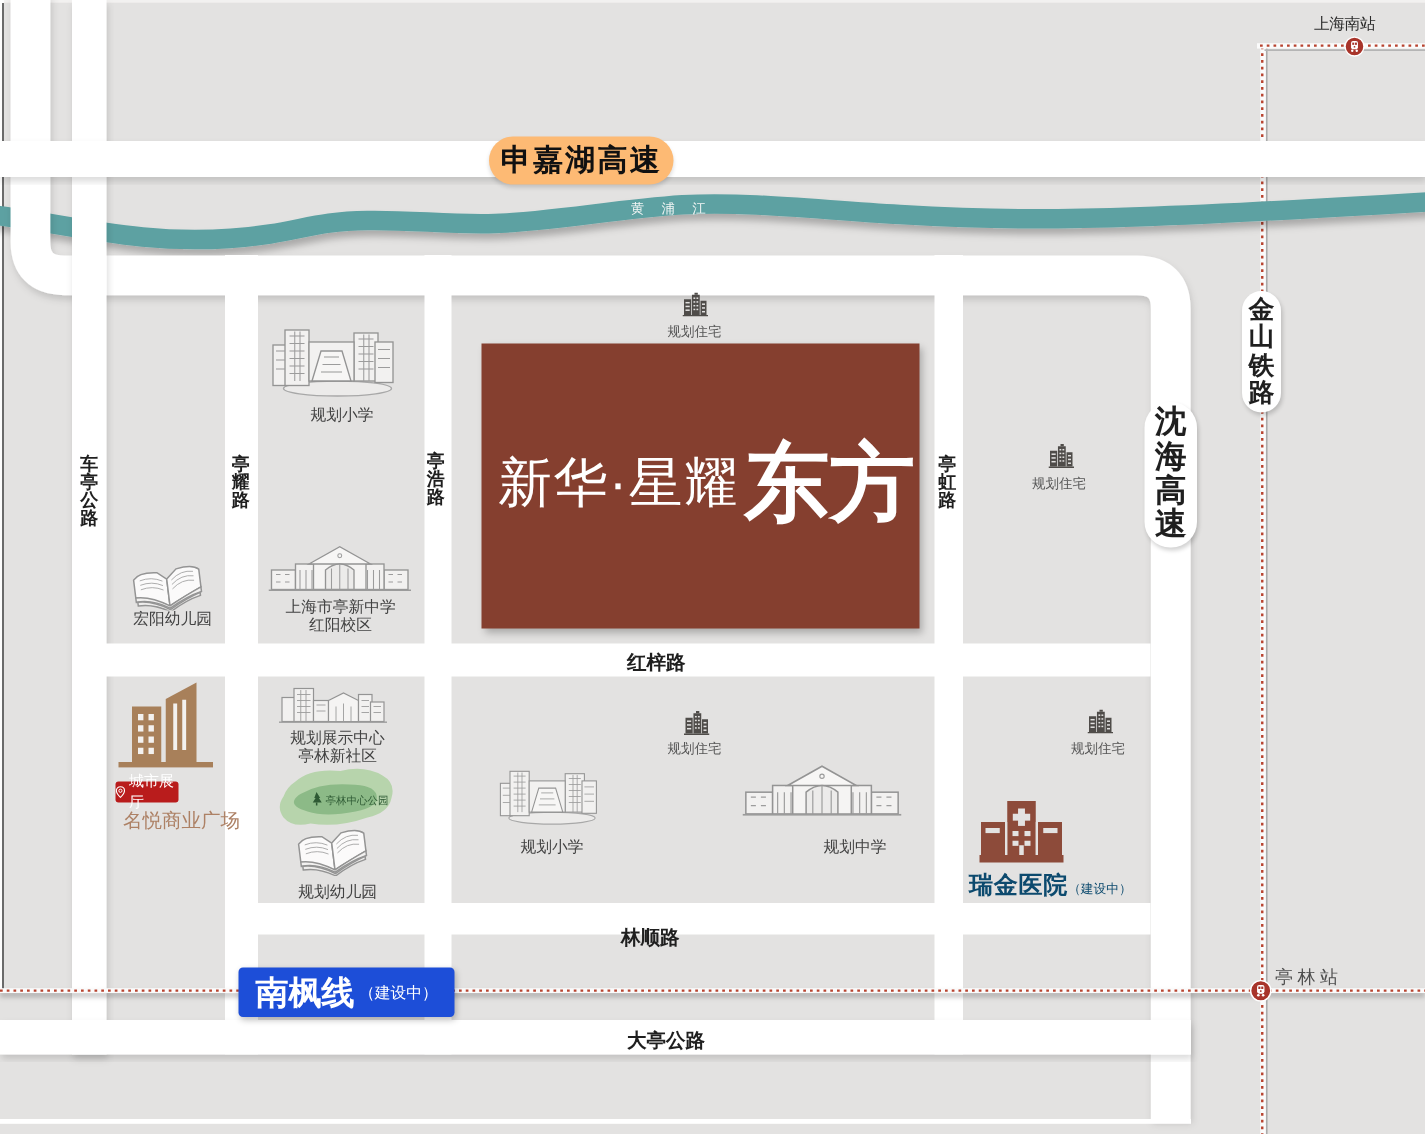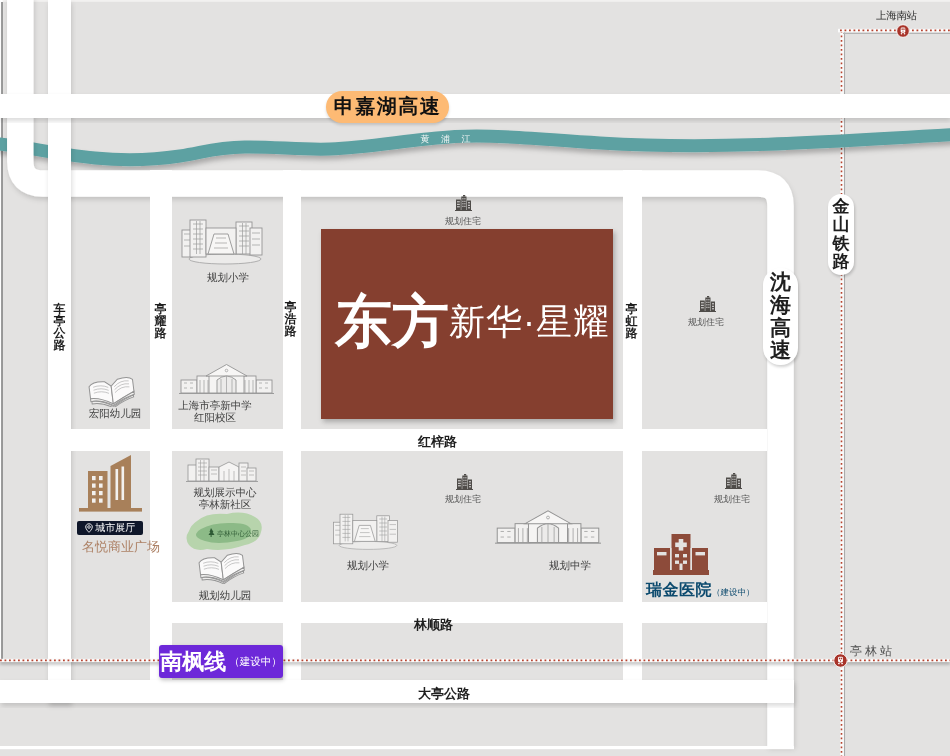--- a/index.html
+++ b/index.html
@@ -65,22 +65,22 @@
 
     <rect x="0" y="746" width="794" height="3.2" fill="#ffffff"></rect>
 
     <rect x="0" y="658.8" width="950" height="3.2" fill="#fbfbfb" filter="url(#dotsh)"></rect>
     <line x1="0" y1="660.4" x2="950" y2="660.4" stroke="#b8432f" stroke-width="1.6" stroke-dasharray="1.8,2.7"></line>
   </svg>
 
   <div class="abs" style="left:321px;top:229px;width:292px;height:190px;background:#853f2f;box-shadow:2px 3px 5px rgba(0,0,0,0.25);"></div>
 
   <div class="abs" style="left:327px;top:229px;width:288px;height:186px;display:flex;align-items:center;justify-content:center;color:#fff;">
-    <span style="font-family:'Liberation Serif',serif;font-size:57px;font-weight:bold;margin-left:3px;">东方</span>
-      <span style="font-size:36px;letter-spacing:1px;">新华·星耀</span>
+    <span style="font-size:36px;letter-spacing:1px;">新华·星耀</span>
+      <span style="font-family:'Liberation Serif',serif;font-size:57px;font-weight:bold;margin-left:3px;">东方</span>
   </div>
 
   <div class="abs" style="left:326px;top:90.5px;width:123px;height:32px;background:#fdba74;border-radius:16px;box-shadow:0 2px 3px rgba(0,0,0,0.15);display:flex;align-items:center;justify-content:center;">
     <span style="font-size:20px;font-weight:bold;color:#111;letter-spacing:1.5px;">申嘉湖高速</span>
   </div>
 
   <div class="abs" style="left:420.5px;top:132.5px;color:#f2f5f4;font-size:9px;letter-spacing:11.5px;white-space:nowrap;">黄浦江</div>
 
   <div class="abs vtext" style="left:763px;top:268px;width:35px;height:97px;background:#fff;border-radius:17px;box-shadow:1px 2px 3px rgba(0,0,0,0.18);font-size:21px;line-height:22.8px;padding-top:3px;box-sizing:border-box;">
     <b>沈</b>
@@ -113,21 +113,21 @@
   <svg class="abs" style="left:833px;top:653px" width="15" height="15" viewBox="0 0 14 14">
     <circle cx="7" cy="7" r="6.3" fill="#a8342a" stroke="#fff" stroke-width="0.9"></circle>
     <rect x="4.7" y="3.4" width="4.6" height="5.4" rx="1.3" fill="#fff"></rect>
     <rect x="5.5" y="4.4" width="1.3" height="1.5" fill="#a8342a"></rect>
     <rect x="7.3" y="4.4" width="1.3" height="1.5" fill="#a8342a"></rect>
     <rect x="6.5" y="6.7" width="1" height="1" fill="#a8342a"></rect>
     <circle cx="5.5" cy="9.8" r="0.8" fill="#fff"></circle>
     <circle cx="8.5" cy="9.8" r="0.8" fill="#fff"></circle>
   </svg>
 
-  <div class="abs" style="left:159px;top:645px;width:124px;height:33px;background:#6d28d9;border-radius:3px;box-shadow:1px 2px 4px rgba(0,0,0,0.25);display:flex;align-items:center;justify-content:center;color:#fff;white-space:nowrap;">
+  <div class="abs" style="left:159px;top:645px;width:144px;height:33px;background:#1d4ed8;border-radius:3px;box-shadow:1px 2px 4px rgba(0,0,0,0.25);display:flex;align-items:center;justify-content:center;color:#fff;white-space:nowrap;">
     <span style="font-size:22px;font-weight:bold;">南枫线</span>
       <span style="font-size:10.5px;margin-left:3px;">（建设中）</span>
   </div>
 
   <svg class="abs" style="left:455px;top:195px" width="17" height="16" viewBox="0 0 17 16">
     <g fill="#4f4c49">
       <rect x="1" y="4.5" width="4.8" height="10.5"></rect>
       <rect x="6.3" y="1.5" width="5.2" height="13.5"></rect>
       <rect x="8" y="0" width="2.2" height="1.5"></rect>
       <rect x="12" y="5.5" width="4" height="9.5"></rect>
@@ -303,21 +303,21 @@
         <line x1="70" y1="20" x2="70" y2="33"></line>
         <line x1="74" y1="20" x2="74" y2="33"></line>
       <line x1="42" y1="33" x2="42" y2="19"></line>
         <line x1="47.5" y1="33" x2="47.5" y2="16"></line>
         <line x1="53" y1="33" x2="53" y2="19"></line>
       <circle cx="47.5" cy="10.5" r="1.3"></circle>
     </g>
     <rect x="0" y="33" width="95" height="1" fill="#9b9b9b"></rect>
   </svg>
 
-  <div class="abs flabel" style="left:165px;top:399px;width:100px;">上海市亭新中学<br>红阳校区</div>
+  <div class="abs flabel" style="left:177px;top:399px;width:100px;">上海市亭新中学<br>红阳校区</div>
 
   <svg class="abs" style="left:86px;top:376px" width="52" height="31" viewBox="0 0 52 31">
     <g transform="rotate(-7 26 17)">
     <g fill="#fbfafa" stroke="#949494" stroke-width="1">
       <path d="M4,20 L22,26 L26,28 L26,10 L20,5 Q8,3 4,8 Z"></path>
       <path d="M48,18 L30,26 L26,28 L26,10 L33,4 Q44,2 48,6 Z"></path>
       <path d="M4,20 Q14,20 26,28 Q38,22 48,18 L48,21 Q38,23 26,29.5 Q14,22 4,23 Z" fill="#f2f1f0"></path>
       <path d="M5,23 Q15,23 26,30.5 Q37,24.5 47,21.5 L47,23.5 Q37,25.5 26,32 Q15,25 5,25.5 Z" fill="#eeedec"></path>
     </g>
     <g stroke="#a8a8a8" stroke-width="0.6" fill="none">
@@ -346,21 +346,21 @@
         <rect x="20" y="30.5" width="3.6" height="4.2"></rect>
       <rect x="13" y="38" width="3.6" height="4.2"></rect>
         <rect x="20" y="38" width="3.6" height="4.2"></rect>
       <rect x="13" y="45.5" width="3.6" height="4.2"></rect>
         <rect x="20" y="45.5" width="3.6" height="4.2"></rect>
       <rect x="36.5" y="16" width="2.6" height="31"></rect>
       <rect x="42.5" y="13.5" width="2.6" height="33.5"></rect>
     </g>
   </svg>
 
-  <div class="abs" style="left:77px;top:521px;width:66px;height:13.5px;background:#0f172a;border-radius:2px;display:flex;align-items:center;justify-content:center;color:#fff;font-size:10px;">
+  <div class="abs" style="left:77px;top:521px;width:42px;height:13.5px;background:#b91c1c;border-radius:2px;display:flex;align-items:center;justify-content:center;color:#fff;font-size:10px;">
     <svg width="8" height="10" viewBox="0 0 8 10" style="margin-right:2.5px">
         <path d="M4,0.8 C5.9,0.8 7.3,2.2 7.3,4 C7.3,6.3 4,9.3 4,9.3 C4,9.3 0.7,6.3 0.7,4 C0.7,2.2 2.1,0.8 4,0.8 Z" fill="none" stroke="#fff" stroke-width="0.9"></path>
         <circle cx="4" cy="4" r="1.3" fill="none" stroke="#fff" stroke-width="0.8"></circle>
       </svg>
     城市展厅
   </div>
 
   <div class="abs" style="left:60px;top:538px;width:100px;text-align:right;color:#ad8165;font-size:13px;">名悦商业广场</div>
 
   <svg class="abs" style="left:186px;top:455px" width="72" height="30" viewBox="0 0 72 30">

